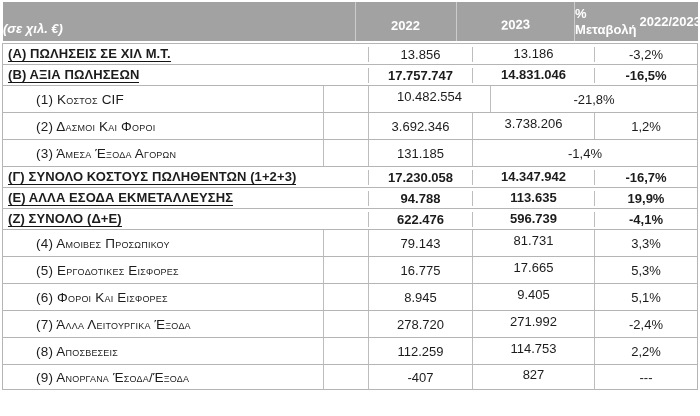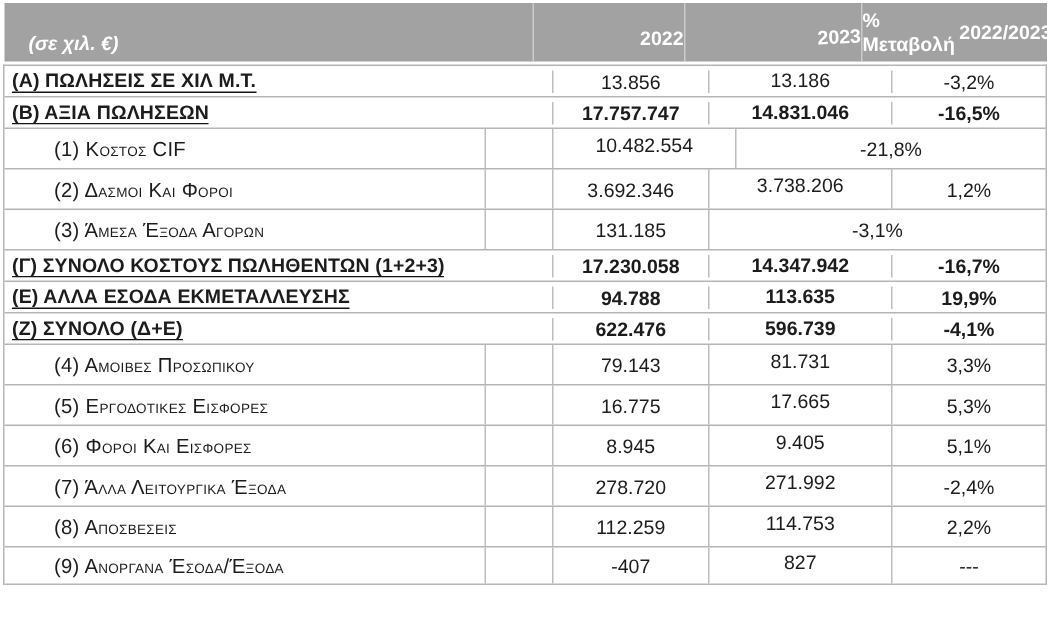--- a/index.html
+++ b/index.html
@@ -1,22 +1,22 @@
 <!DOCTYPE html>
 <html><head>
 <meta charset="utf-8">
 <style>
   html,body{margin:0;padding:0;background:#ffffff;}
   body{width:700px;height:416px;font-family:"Liberation Sans",sans-serif;color:#1c1c1c;}
   .page{position:relative;width:700px;height:416px;background:#fff;overflow:hidden;}
 
   
   .theader{margin:2px 2px 0 3px;height:39px;background:#a2a2a2;display:flex;box-sizing:border-box;}
-  .hcell{display:flex;align-items:center;justify-content:flex-end;color:#fff;font-weight:bold;font-size:13px;box-sizing:border-box;}
-  .h-unit{width:362px;justify-content:flex-start;padding-left:16px;font-style:italic;transform:translateY(-3px);margin-top:20px;}
+  .hcell{display:flex;align-items:center;justify-content:center;color:#fff;font-weight:bold;font-size:13px;box-sizing:border-box;}
+  .h-unit{width:362px;justify-content:flex-start;padding-left:0;font-style:italic;transform:translateY(-3px);margin-top:20px;}
   .h-2022{width:104px;border-left:1px solid rgba(255,255,255,.45);padding-top:7px;}
   .h-2023{width:122px;border-left:1px solid rgba(255,255,255,.45);padding-top:5px;}
   .h-2023 span{display:inline-block;transform:rotate(-2.5deg);}
   .h-chg{flex:1;border-left:1px solid rgba(255,255,255,.45);flex-direction:row;justify-content:center;line-height:16px;}
   .h-chg .l2{transform:translateX(3px);}
 
   
   .tbody{margin:2px 2px 0 2px;border:1px solid #b5b5b5;border-bottom:none;box-sizing:border-box;}
   .row{display:flex;border-bottom:1px solid #b5b5b5;box-sizing:border-box;font-size:13px;}
   .row-first{height:25px;}
@@ -121,21 +121,21 @@
 
     <div class="row row-sub">
       <div class="cell label">
         <span class="t">(3) Άμεσα Έξοδα Αγορων</span>
       </div>
       <div class="cell spacer"></div>
       <div class="cell num c2022">
         <span>131.185</span>
       </div>
       <div class="cell num cchg">
-        <span>-3,1%</span>
+        <span>-1,4%</span>
       </div>
     </div>
 
     <div class="row row-section bold-vals">
       <div class="cell label">
         <span class="t">(Γ) ΣΥΝΟΛΟ ΚΟΣΤΟΥΣ ΠΩΛΗΘΕΝΤΩΝ (1+2+3)</span>
       </div>
       <div class="cell spacer"></div>
       <div class="cell num c2022">
         <span>17.230.058</span>

